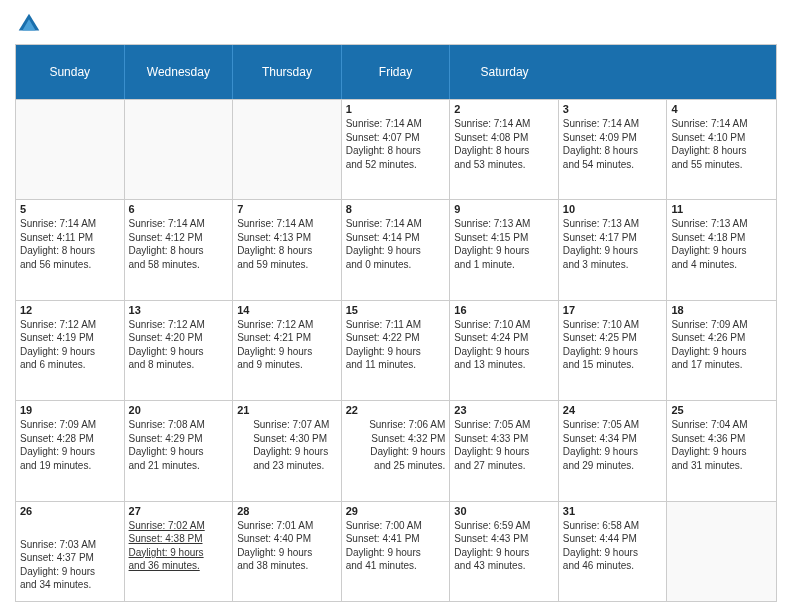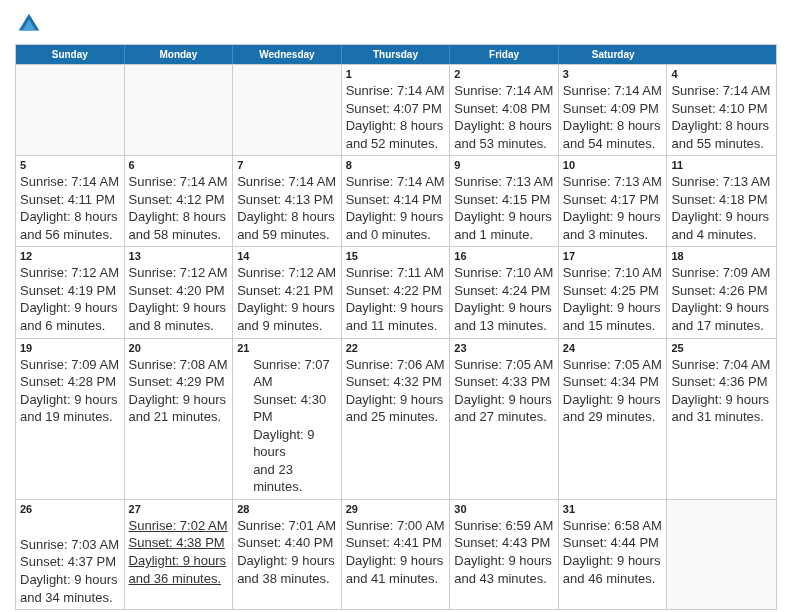--- a/index.html
+++ b/index.html
@@ -65,23 +65,23 @@
       flex-direction: column;
       border: 1px solid #ccc;
     }
     .cal-header {
       display: grid;
       grid-template-columns: repeat(7, 1fr);
       background: #1a6fad;
     }
     .cal-header-cell {
       color: #fff;
-      font-size: 10px;
-      font-weight: bold;
-      padding: 4px 5px;
+      font-size: 12px;
+      font-weight: normal;
+      padding: 20px 5px;
       text-align: center;
       border-right: 1px solid #3a8fcd;
     }
     .cal-header-cell:last-child { border-right: none; }
     .cal-body {
       display: flex;
       flex-direction: column;
       flex: 1;
     }
     .cal-row {
@@ -101,21 +101,21 @@
     }
     .cal-cell:last-child { border-right: none; }
     .cal-cell.empty { background: #f9f9f9; }
     .day-num {
       font-weight: bold;
       font-size: 11px;
       margin-bottom: 2px;
       color: #222;
     }
     .day-info {
-      font-size: 13px;
+      font-size: 10px;
       color: #333;
       line-height: 1.35;
     }
   </style>
 </head>
 <body>
 
 <div class="page">
   <div class="header">
     <div class="logo">
@@ -130,21 +130,20 @@
     </div>
     <div class="title-block">
       <div class="title-month"></div>
       <div class="title-location"></div>
     </div>
   </div>
 
   <div class="calendar">
     <div class="cal-header">
     <div class="cal-header-cell">Sunday</div>
-        <div class="cal-header-cell">Monday</div>
         <div class="cal-header-cell">Wednesday</div>
         <div class="cal-header-cell">Thursday</div>
         <div class="cal-header-cell">Friday</div>
         <div class="cal-header-cell">Saturday</div>
       </div>
     <div class="cal-body">
     <div class="cal-row">
           <div class="cal-cell empty"></div>
           <div class="cal-cell empty"></div>
           <div class="cal-cell empty"></div>
@@ -296,21 +295,21 @@
           </div>
           <div class="cal-cell">
             <div class="day-num">21</div>
             <div class="day-info" style="white-space: pre-line; margin-left: 16px;">Sunrise: 7:07 AM
 Sunset: 4:30 PM
 Daylight: 9 hours
 and 23 minutes.</div>
           </div>
           <div class="cal-cell">
             <div class="day-num">22</div>
-            <div class="day-info" style="white-space: pre-line;">Sunrise: 7:06 AM
+            <div class="day-info" style="white-space: pre-line; text-align: right;">Sunrise: 7:06 AM
 Sunset: 4:32 PM
 Daylight: 9 hours
 and 25 minutes.</div>
           </div>
           <div class="cal-cell">
             <div class="day-num">23</div>
             <div class="day-info" style="white-space: pre-line;">Sunrise: 7:05 AM
 Sunset: 4:33 PM
 Daylight: 9 hours
 and 27 minutes.</div>

